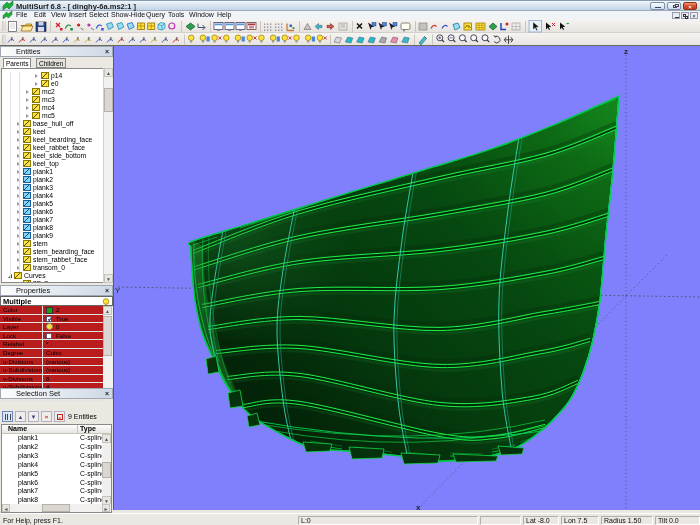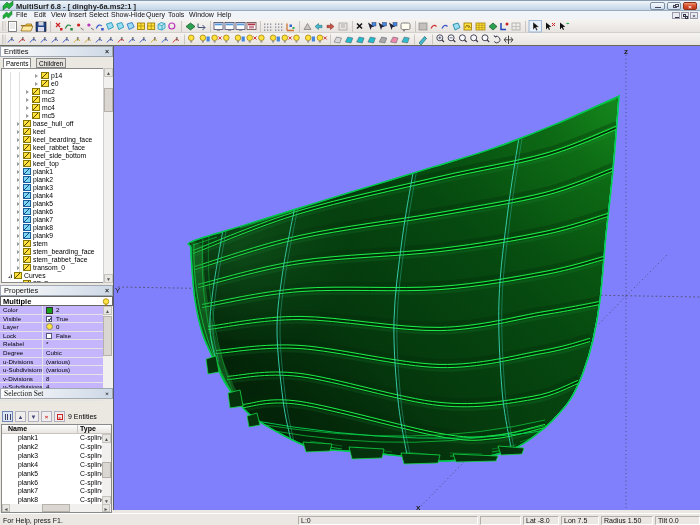--- a/index.html
+++ b/index.html
@@ -21,44 +21,44 @@
 
 #menubar { left:0; top:11px; width:700px; height:8px; background:#f0f3f8; font-size:7px; color:#111; }
 #menubar span { position:absolute; top:0px; line-height:8px; }
 
 
 .toolbar { left:0; width:700px; height:13.5px; background:linear-gradient(#f6f4f2,#e7e3df); border-bottom:1px solid #d4d0cb; }
 #tb1 { top:19px; }
 #tb2 { top:32.5px; height:13px; border-bottom:1px solid #b9b4ae; }
 
 
-.ptitle { left:0; width:113px; height:11px; background:linear-gradient(to right,#fcfcfc,#cdd8e6); border:1px solid #a0a8b4; font-size:7.5px; color:#111; line-height:10px; padding-left:3px; }
+.ptitle { left:0; width:113px; height:11px; background:linear-gradient(to right,#fcfcfc,#cdd8e6); border:1px solid #a0a8b4; font-size:7.5px; color:#111; line-height:10px; padding-left:15px; }
 .px { position:absolute; right:3px; top:0; font-size:7px; color:#222; font-weight:bold; }
 #entities-title { top:46px; }
 #props-title { top:285px; }
-#selset-title { top:388px;font-family:Liberation Serif, serif; }
+#selset-title { top:388px; }
 
 #tree-wrap { left:0; top:57px; width:113px; height:227px; background:#ebe8e2; }
 #tabs { position:absolute; left:3px; top:1px; height:10px; font-size:6.5px; }
 .tab { position:absolute; top:0; height:10px; border:1px solid #898989; background:#e4e1dc; padding:0 2px; line-height:9px; font-size:6.5px; }
 #tab1 { left:0; background:#fff; border-bottom:1px solid #fff; z-index:2; }
 #tab2 { left:33px; }
 #tree { position:absolute; left:1px; top:11px; width:111px; height:215px; background:#fff; border:1px solid #898989; overflow:hidden; padding-top:3px; }
 .trow { position:relative; height:8px; font-size:6.8px; line-height:8px; color:#000; white-space:nowrap; }
 .ar { position:absolute; top:2px; width:0; height:0; border-top:2px solid transparent; border-bottom:2px solid transparent; border-left:3px solid #9a9a9a; }
 .arx { position:absolute; top:2px; width:0; height:0; border-left:4px solid transparent; border-bottom:4px solid #444; }
 .ico { position:absolute; width:8px; height:7px; top:0px; }
 .iy { background:linear-gradient(135deg,#ffe23e 38%,#554400 40%,#554400 52%,#ffe23e 54%); border:1px solid #8a7a00; }
 .ic { background:linear-gradient(135deg,#7ed8f2 38%,#134a88 40%,#134a88 52%,#7ed8f2 54%); border:1px solid #1a5ea0; }
 .tname { position:absolute; top:0; }
 #tree-sb { position:absolute; right:1px; top:11px; width:9px; height:215px; background:#f2f0ee; border-left:1px solid #d0d0d0; }
 .sbbtn { position:absolute; left:0px; width:9px; height:9px; background:#e8e6e3; border:1px solid #c6c2bc; font-size:5px; text-align:center; line-height:8px; color:#555; }
 .sbthumb { position:absolute; left:0px; width:9px; background:#dad7d2; border:1px solid #b6b2aa; }
 
-#props { left:0; top:296px; width:113px; height:103px; background:#c4b5fd; }
+#props { left:0; top:296px; width:113px; height:103px; background:#b91c1c; }
 #prop-head { position:absolute; left:0; top:0; width:113px; height:10px; border:1px solid #666; background:#fff; font-size:7.5px; font-weight:bold; line-height:9px; padding-left:2px; }
 .prow { position:absolute; left:0; width:103px; height:8.6px; font-size:6.2px; line-height:8.6px; border-bottom:1px solid #e3e3e3; white-space:nowrap; }
 .plab { position:absolute; left:3px; }
 .pval { position:absolute; left:46px; }
 .pdiv { position:absolute; left:42px; top:0; bottom:0; width:1px; background:#e3e3e3; }
 #props-sb { position:absolute; right:0px; top:10px; width:10px; height:93px; background:#f2f0ee; }
 
 #selset { left:0; top:410px; width:113px; height:103px; background:#ebe8e2; }
 #ss-toolbar { position:absolute; left:0; top:0; width:113px; height:13px; font-size:7px; }
 .ssbtn { position:absolute; top:1px; width:11px; height:11px; border:1px solid #b0b0c0; background:#f0eeec; font-size:7px; text-align:center; line-height:10px; }

